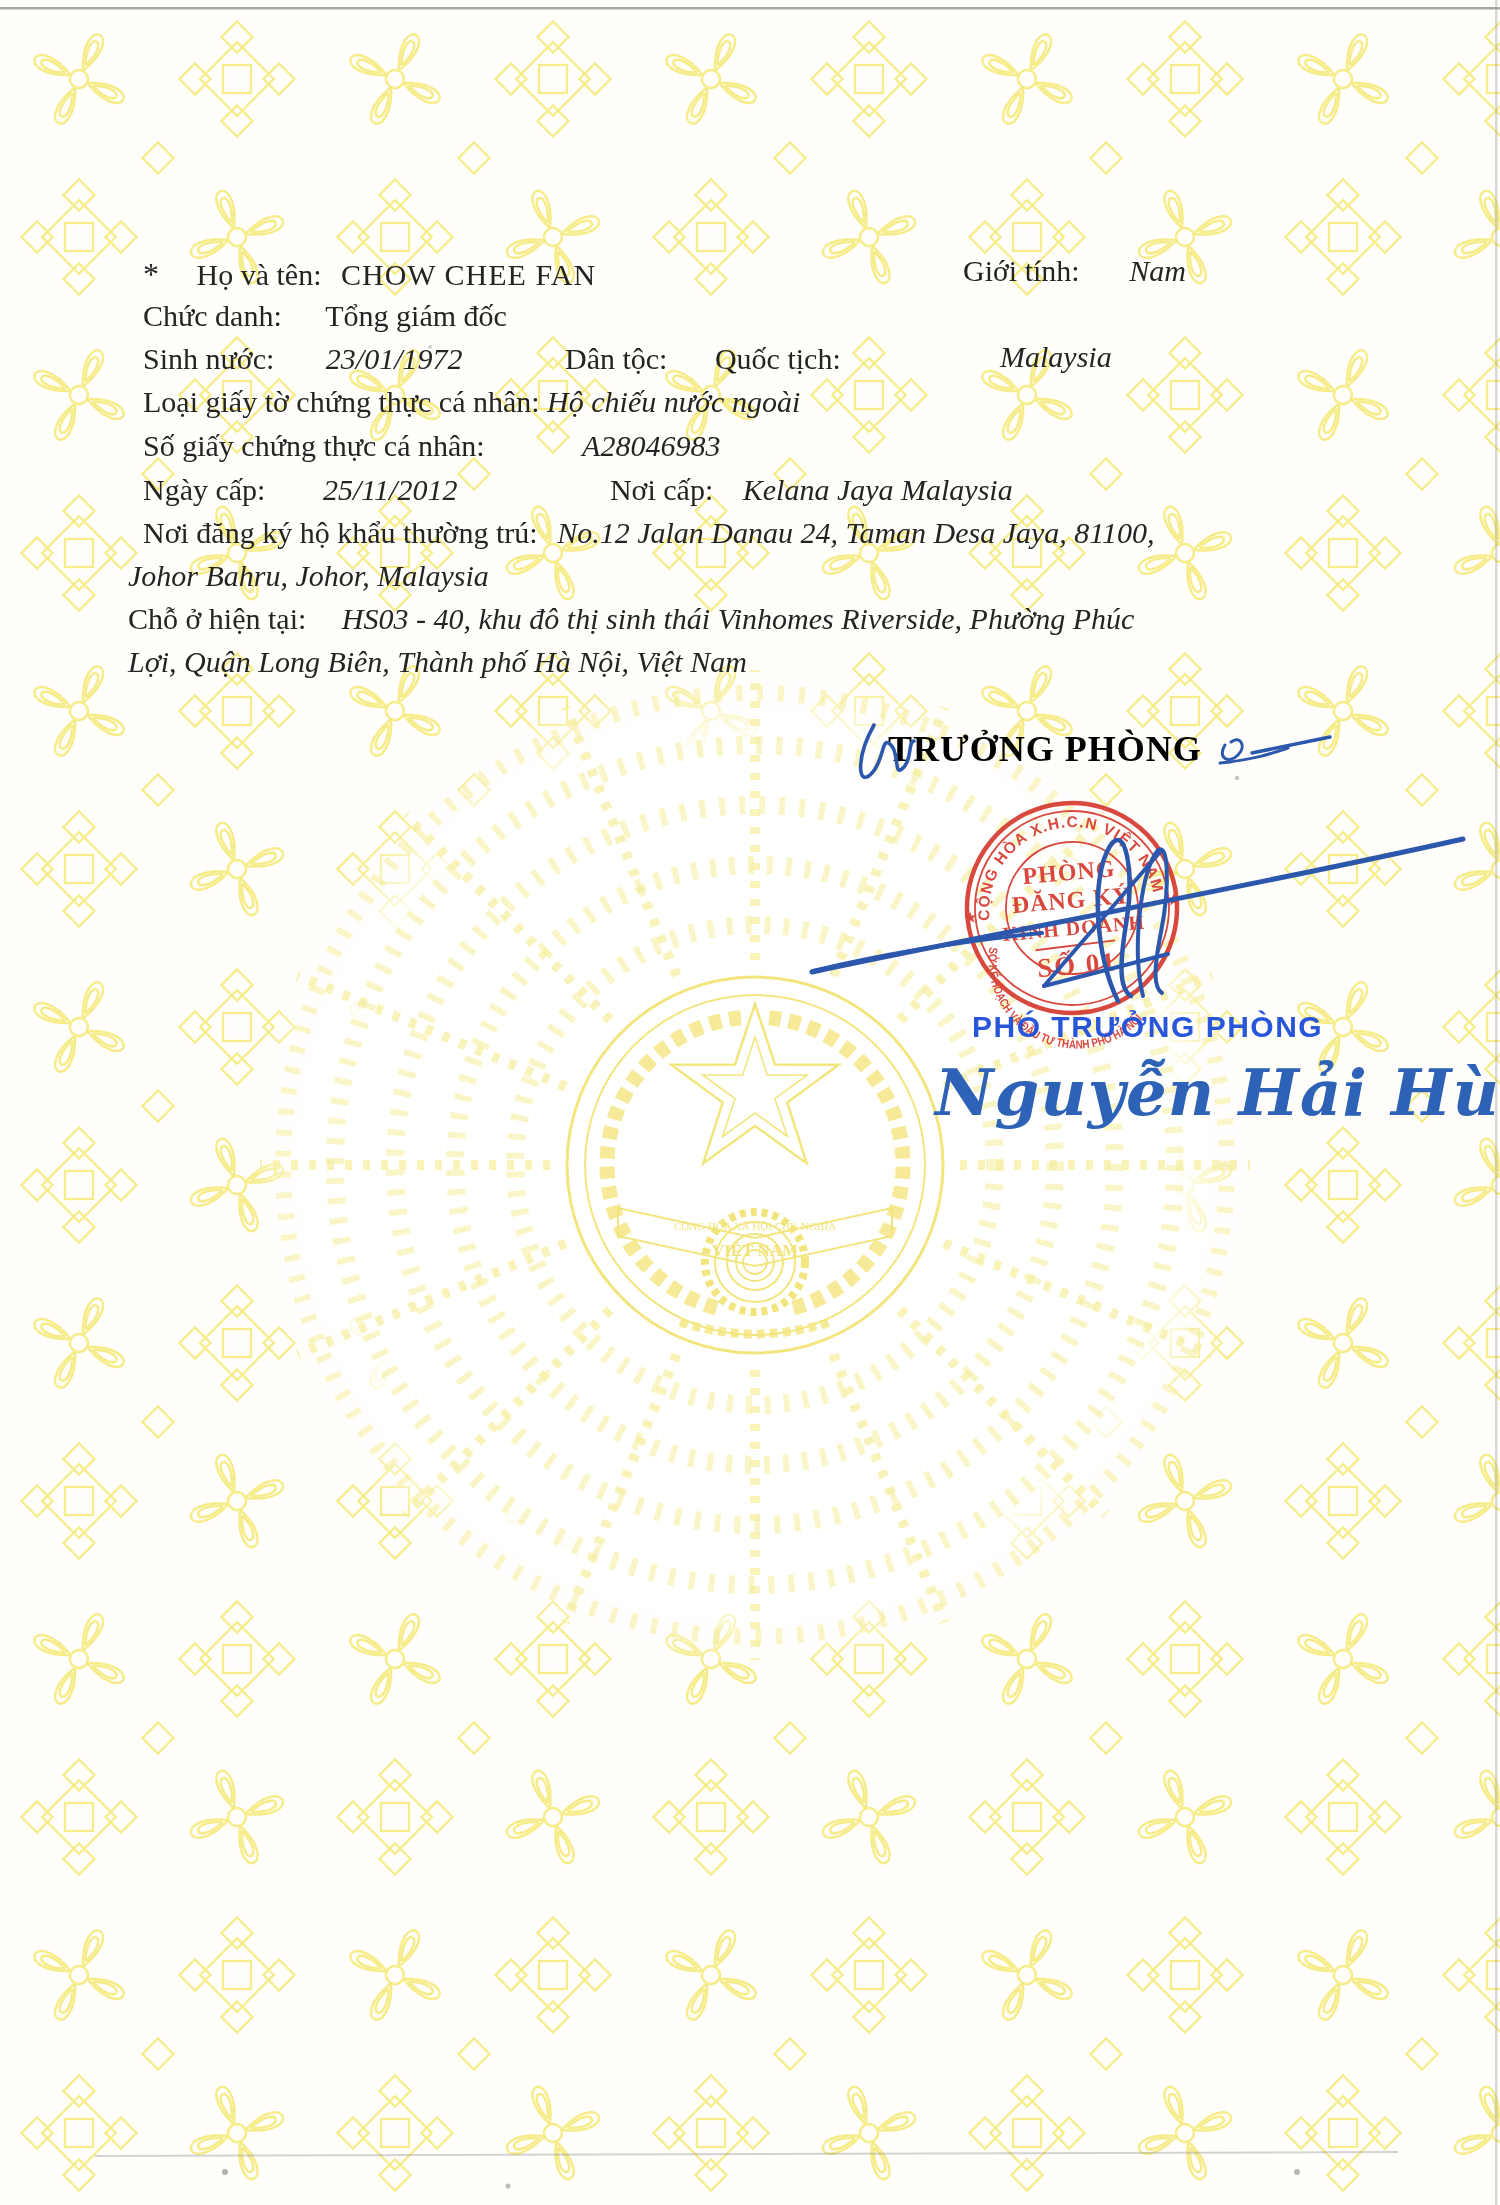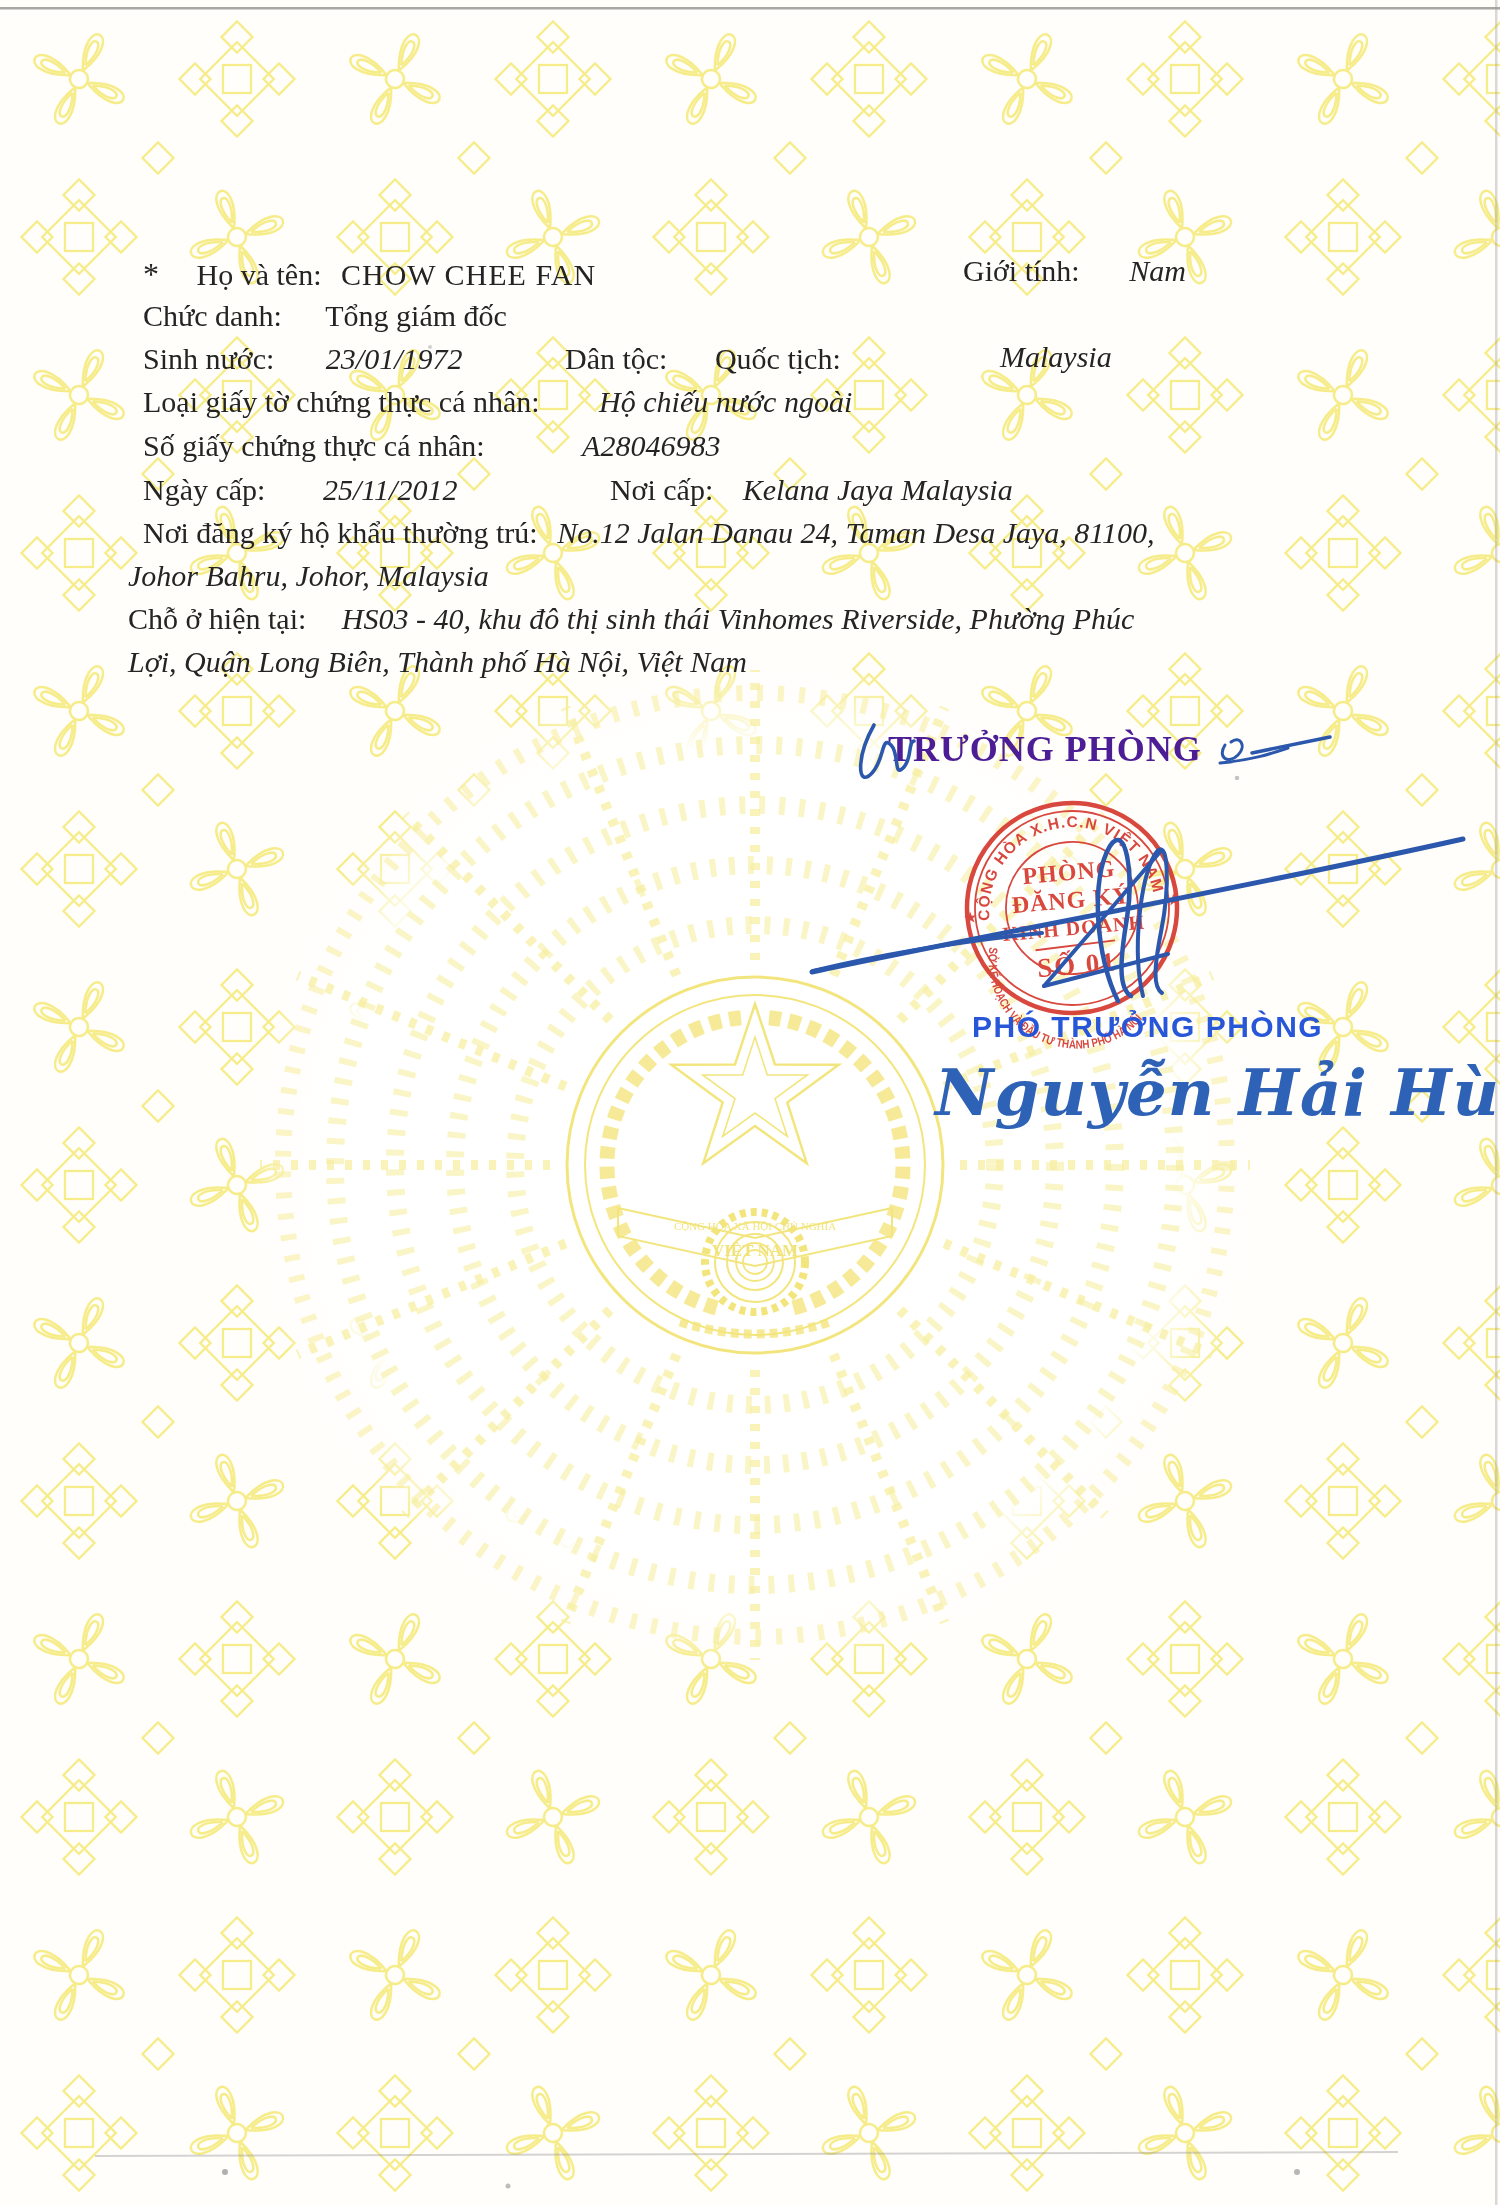--- a/index.html
+++ b/index.html
@@ -10,21 +10,21 @@
   }
   .bg-svg,.fg-svg{position:absolute;left:0;top:0;width:1500px;height:2205px;}
   .fg-svg{pointer-events:none;}
   .row{position:absolute;white-space:nowrap;font-size:30px;line-height:1;z-index:5;}
   .row span{display:inline-block;}
   .it{font-style:italic;}
   .ast{font-size:32px;}
   .name-val{letter-spacing:1px;}
   .chief{
     position:absolute;left:888px;top:728px;z-index:5;
-    font-size:36px;font-weight:bold;letter-spacing:1px;color:#4c1d95;white-space:nowrap;
+    font-size:36px;font-weight:bold;letter-spacing:1px;color:#000000;white-space:nowrap;
   }
   .deputy{
     position:absolute;left:972px;top:1010px;z-index:6;
     font-family:"Liberation Sans",sans-serif;font-size:30px;font-weight:700;
     letter-spacing:1.5px;color:#1d4ed8;white-space:nowrap;opacity:.95;
   }
   .signer{
     position:absolute;left:935px;top:1055px;z-index:6;
     font-family:"DejaVu Serif",serif;font-style:italic;font-weight:bold;
     font-size:64px;color:#2e62b7;white-space:nowrap;letter-spacing:1px;
@@ -187,21 +187,21 @@
     <span class="it" style="margin-left:44px">23/01/1972</span>
     <span style="margin-left:95px">Dân tộc:</span>
     <span style="margin-left:40px">Quốc tịch:</span>
   </div>
   <div class="row it" style="left:1000px;top:342px">
     <span>Malaysia</span>
   </div>
 
   <div class="row" style="left:143px;top:387px">
     <span>Loại giấy tờ chứng thực cá nhân:</span>
-    <span class="it" style="margin-left:52px">Hộ chiếu nước ngoài</span>
+    <span class="it" style="">Hộ chiếu nước ngoài</span>
   </div>
 
   <div class="row" style="left:143px;top:431px">
     <span>Số giấy chứng thực cá nhân:</span>
     <span class="it" style="margin-left:90px">A28046983</span>
   </div>
 
   <div class="row" style="left:143px;top:475px">
     <span>Ngày cấp:</span>
     <span class="it" style="margin-left:50px">25/11/2012</span>

